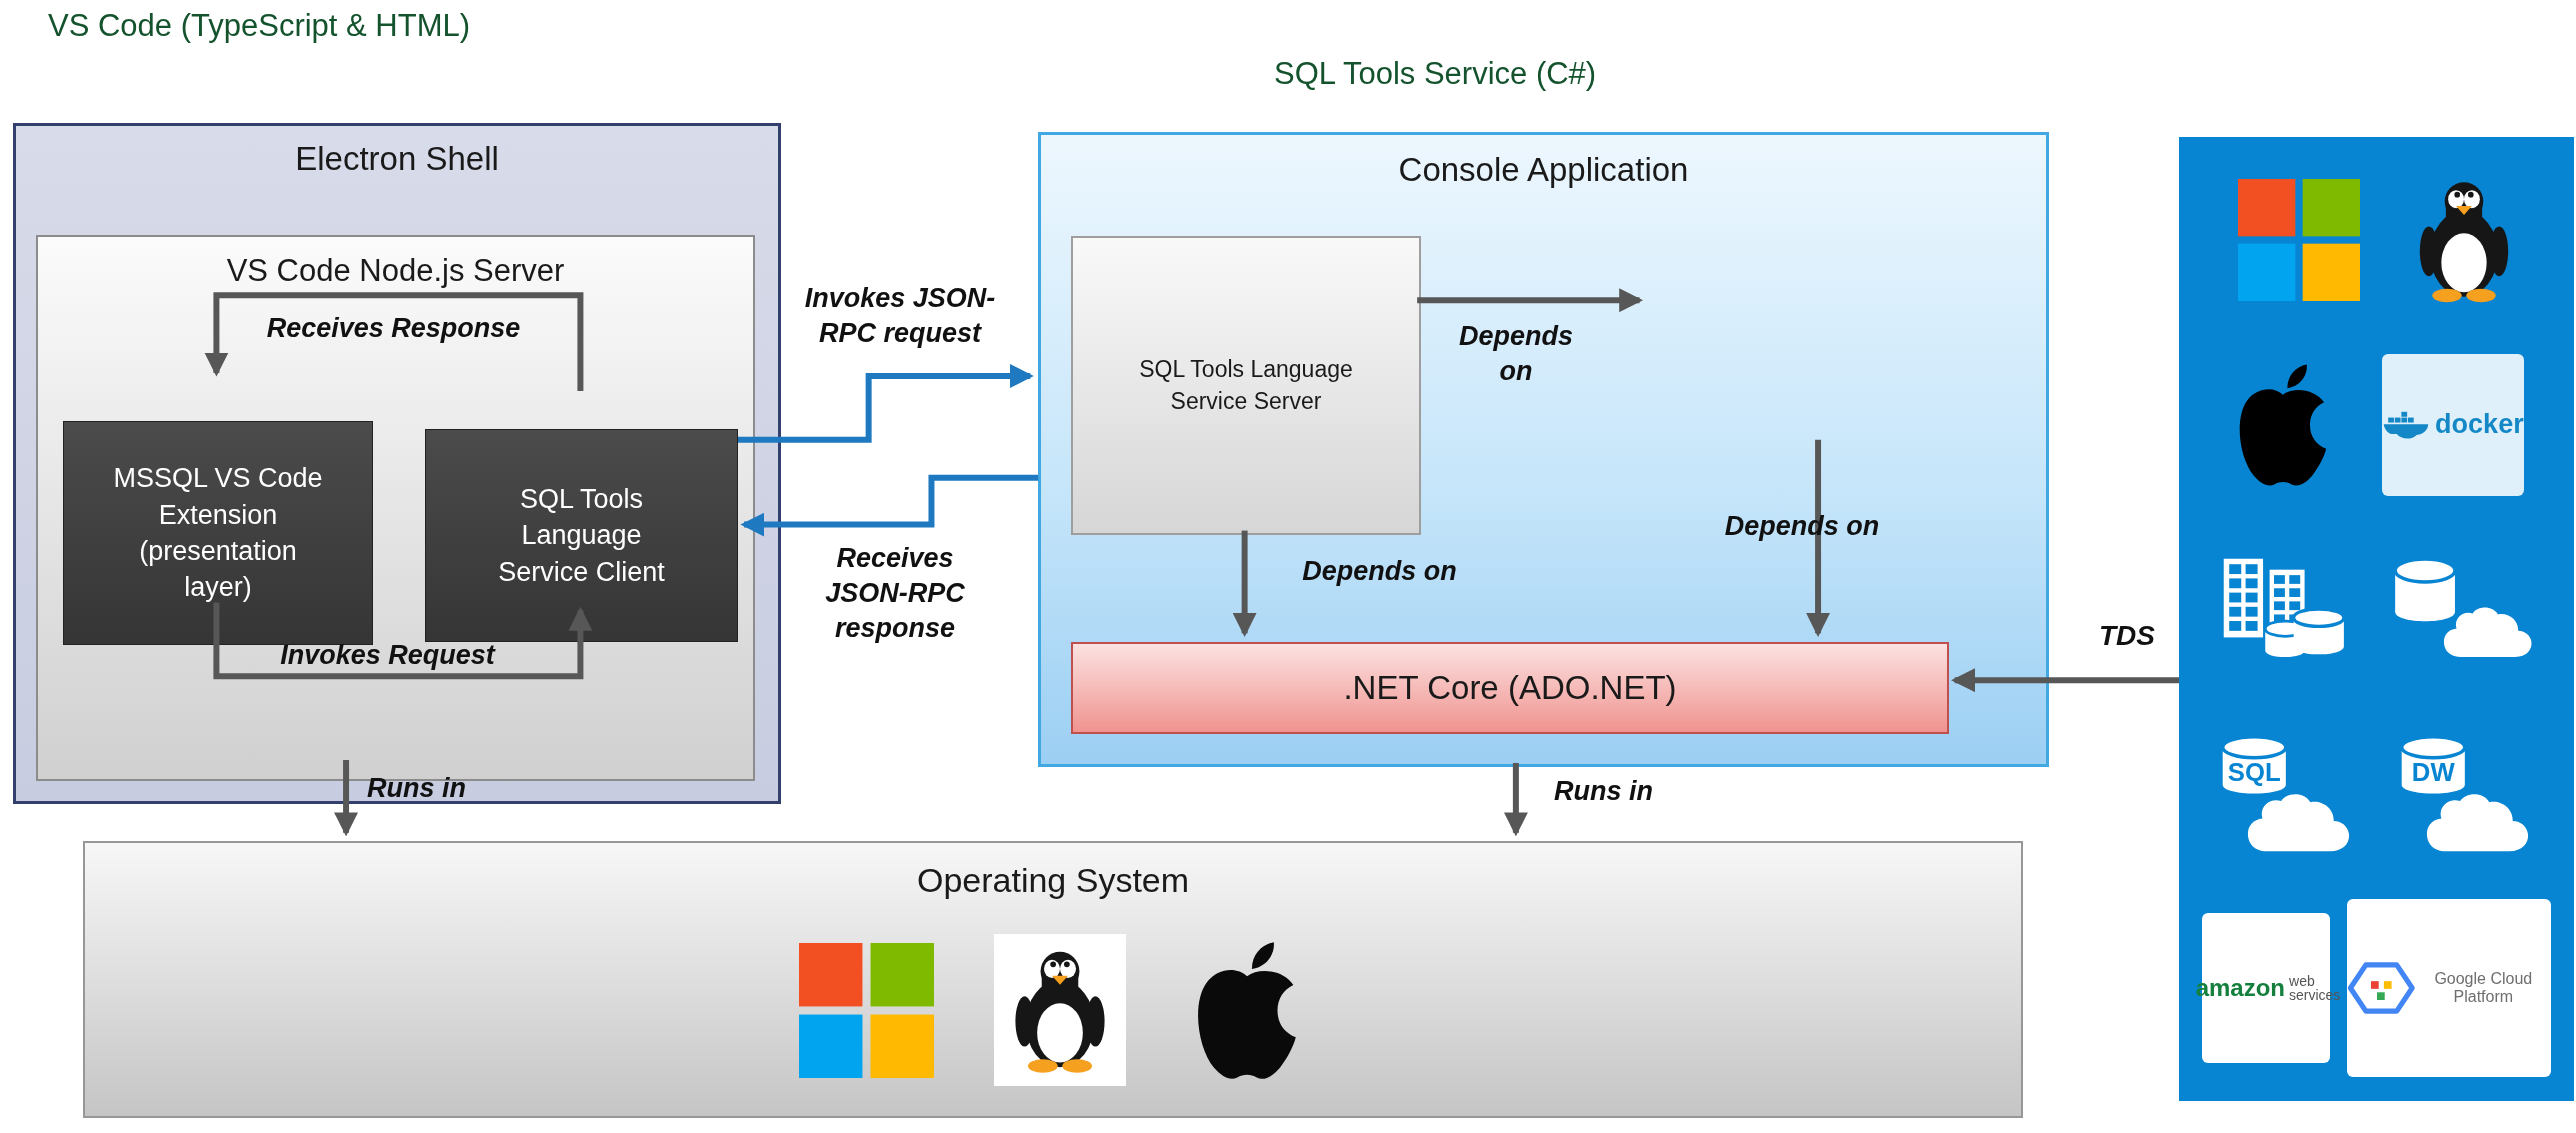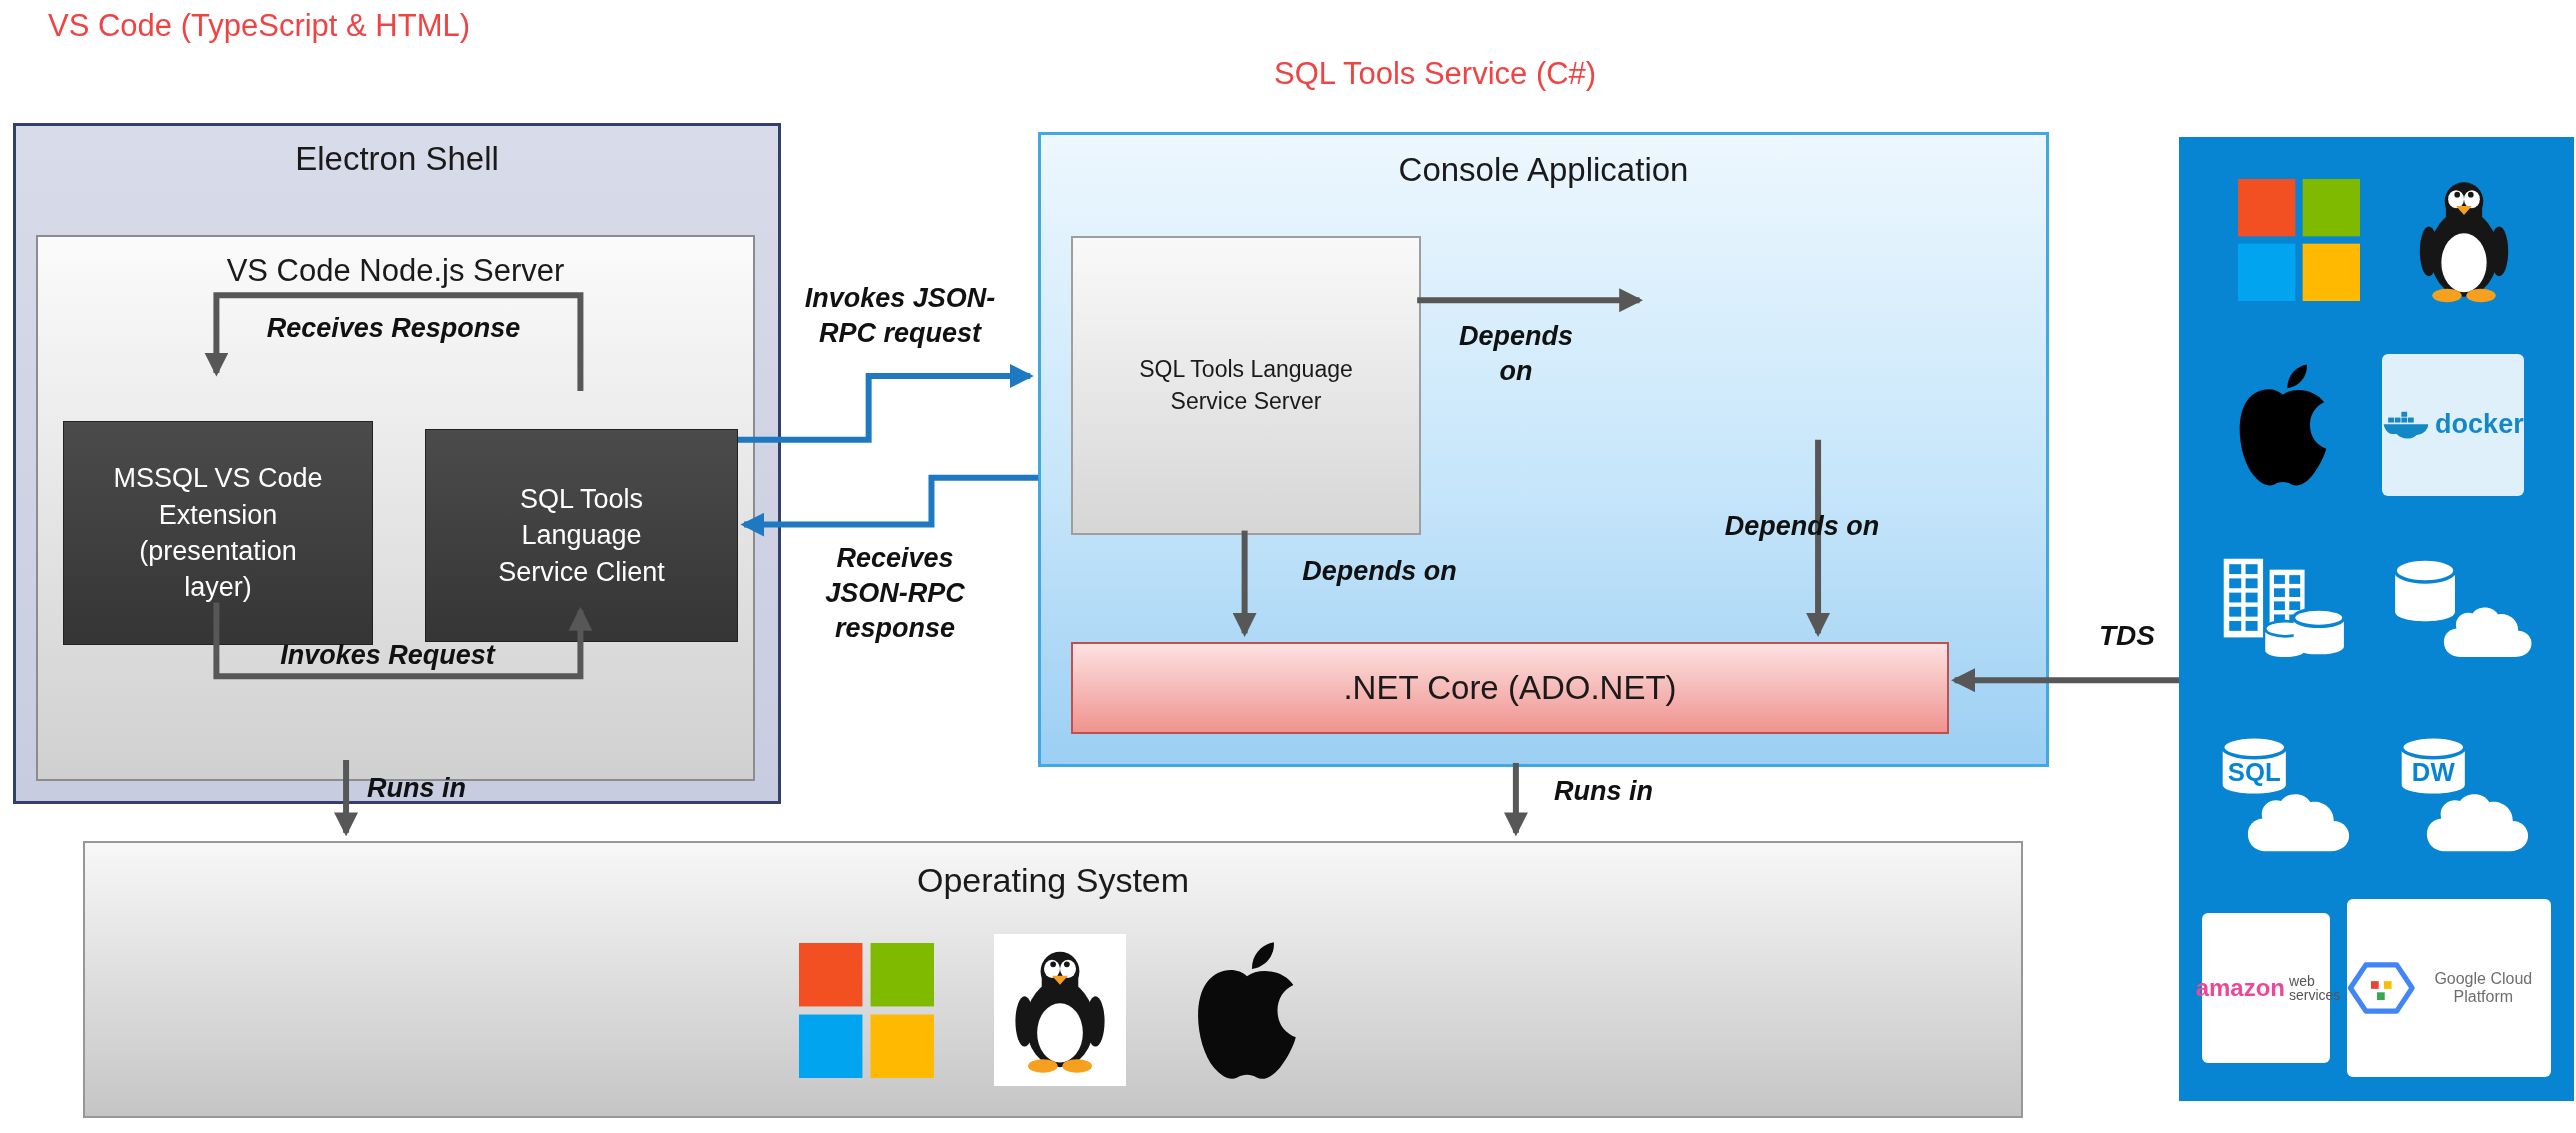--- a/index.html
+++ b/index.html
@@ -3,21 +3,21 @@
 <meta charset="utf-8">
 <style>
   html,body { margin:0; padding:0; background:#fff; }
   .canvas {
     position:relative; width:2576px; height:1134px; background:#fff;
     font-family:"Liberation Sans", sans-serif; color:#1a1a1a; overflow:hidden;
   }
   .abs { position:absolute; }
 
   
-  .region-label { position:absolute; font-size:31px; color:#ef4444; white-space:nowrap; z-index:6; }
+  .region-label { position:absolute; font-size:31px; color:#14532d; white-space:nowrap; z-index:6; }
   #lbl-vscode   { left:48px;  top:8px;  }
   #lbl-sqltools { left:1274px; top:56px; }
   #lbl-anywhere { left:2179px; top:2px; width:395px; text-align:center; white-space:normal; line-height:1.5; font-size:32px; }
 
   
   #electron-box { left:13px; top:83px; width:762px; height:675px;
     background:linear-gradient(180deg, var(--electron-bg,#D8DBE9), #C7CCE0);
     border:3px solid var(--electron-border,#33406E);margin-top:40px; }
   .box-title { position:absolute; left:0; width:100%; text-align:center; }
   #electron-title { top:14px; font-size:33px; }
@@ -57,21 +57,21 @@
   
   #anywhere-panel { left:2179px; top:137px; width:395px; height:964px;
     background:var(--panel-blue,#0885D2); display:flex; flex-direction:column;
     gap:26px; padding:24px 14px; box-sizing:border-box; }
   .panel-row { display:flex; align-items:center; justify-content:space-evenly; gap:8px; flex:1; }
   .tile { background:#fff; border-radius:6px; display:flex; flex-direction:row;
     align-items:center; justify-content:center; }
   #docker-tile { background:#DFF0FA; width:142px; height:142px; gap:4px; }
   #docker-tile .docker-word { font-size:27px; font-weight:bold; color:var(--docker-blue,#1488C6); }
   #aws-tile { width:128px; height:150px; gap:4px; }
-  .aws-word1 { font-size:24px; font-weight:bold; color:#ec4899; line-height:1; }
+  .aws-word1 { font-size:24px; font-weight:bold; color:#15803d; line-height:1; }
   .aws-word2 { font-size:14px; color:#555; line-height:1; }
   #gcp-tile { width:204px; height:178px; gap:0; }
   .gcp-word { font-size:16px; color:#6E6E6E; text-align:center; }
 
   
   .flow-label { position:absolute; font-style:italic; font-weight:600; font-size:27px;
     color:#111; text-align:center; line-height:1.3; z-index:6; }
   #lbl-receives-response { left:229px;  top:311px; width:329px; }
   #lbl-invokes-request   { left:223px;  top:638px; width:329px; }
   #lbl-invokes-json      { left:803px;  top:281px; width:194px; }

